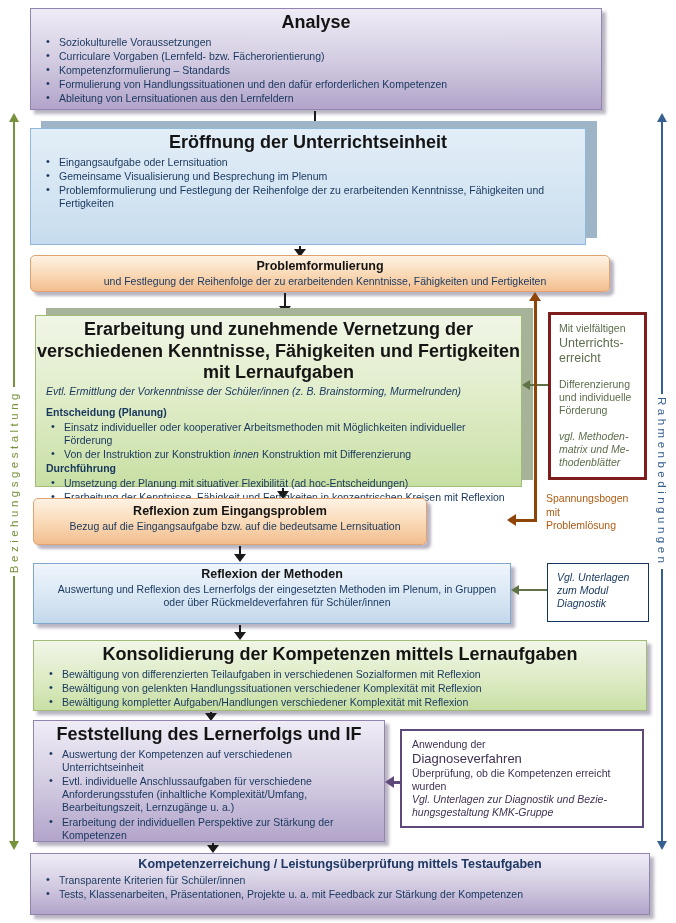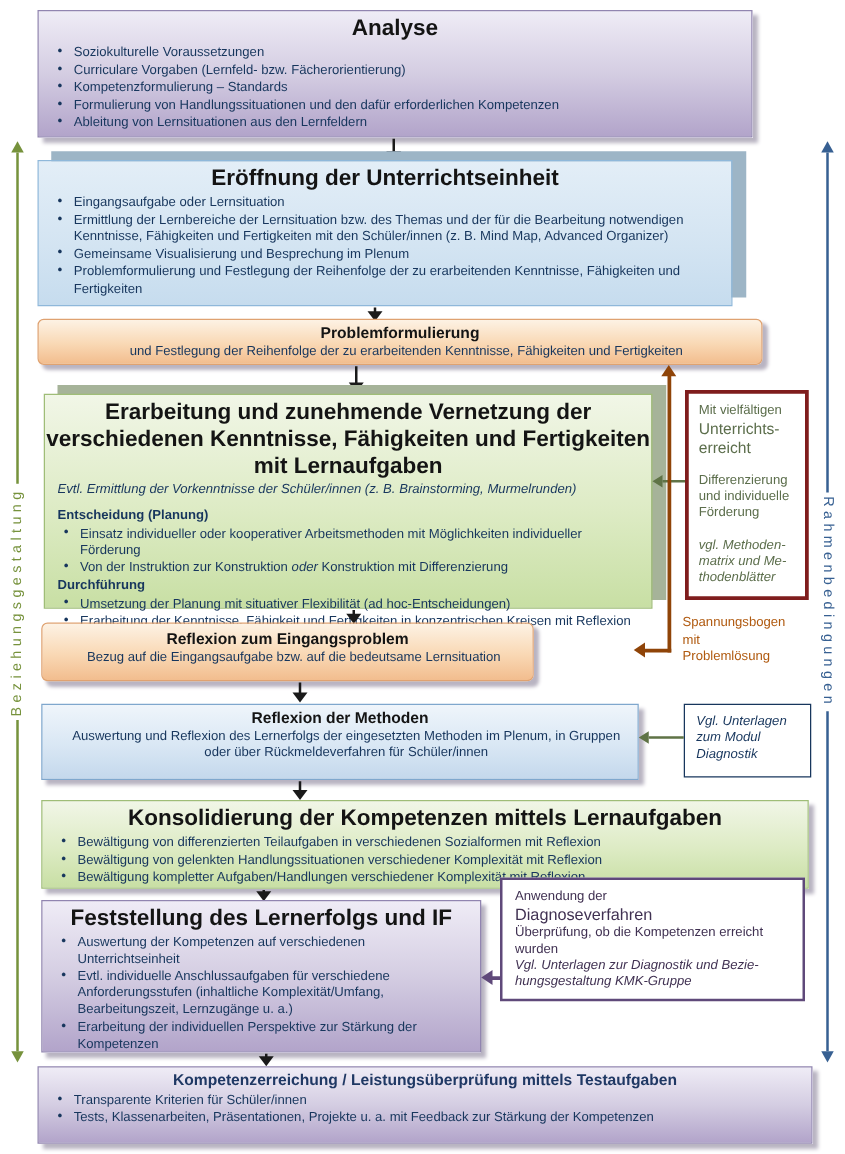--- a/index.html
+++ b/index.html
@@ -99,21 +99,20 @@
 
   <div class="vline" style="left:314px;top:111px;width:2px;height:12px;"></div>
   <div class="tri down" style="left:309px;top:121px;"></div>
 
   <div class="wrap" style="left:30px;top:128px;width:556px;height:117px;">
     <div class="back blueback"></div>
     <div class="front bluebox">
       <div class="btitle">Eröffnung der Unterrichtseinheit</div>
       <ul class="bullets">
         <li>Eingangsaufgabe oder Lernsituation</li>
-        <li>Ermittlung der Lernbereiche der Lernsituation bzw. des Themas und der für die Bearbeitung notwendigen Kenntnisse, Fähigkeiten und Fertigkeiten mit den Schüler/innen (z. B. Mind Map, Advanced Organizer)</li>
         <li>Gemeinsame Visualisierung und Besprechung im Plenum</li>
         <li>Problemformulierung und Festlegung der Reihenfolge der zu erarbeitenden Kenntnisse, Fähigkeiten und Fertigkeiten</li>
       </ul>
     </div>
   </div>
 
   <div class="vline" style="left:299px;top:246px;width:2px;height:6px;"></div>
   <div class="tri down" style="left:294px;top:249px;"></div>
 
   <div class="box orangebox shadowed" style="left:30px;top:255px;width:580px;height:37px;">
@@ -125,21 +124,21 @@
   <div class="tri down" style="left:279px;top:306px;"></div>
 
   <div class="wrap" style="left:35px;top:315px;width:487px;height:172px;">
     <div class="back greenback"></div>
     <div class="front greenbox">
       <div class="btitle">Erarbeitung und zunehmende Vernetzung der verschiedenen Kenntnisse, Fähigkeiten und Fertigkeiten mit Lernaufgaben</div>
       <div class="inote">Evtl. Ermittlung der Vorkenntnisse der Schüler/innen (z. B. Brainstorming, Murmelrunden)</div>
       <div class="subhead first">Entscheidung (Planung)</div>
       <ul class="bullets">
         <li>Einsatz individueller oder kooperativer Arbeitsmethoden mit Möglichkeiten individueller Förderung</li>
-        <li><span>Von der Instruktion zur Konstruktion </span><span class="em">oder</span><span> Konstruktion mit Differenzierung</span></li>
+        <li><span>Von der Instruktion zur Konstruktion </span><span class="em">innen</span><span> Konstruktion mit Differenzierung</span></li>
       </ul>
       <div class="subhead" style="padding-top:0;">Durchführung</div>
       <ul class="bullets">
         <li>Umsetzung der Planung mit situativer Flexibilität (ad hoc-Entscheidungen)</li>
         <li>Erarbeitung der Kenntnisse, Fähigkeit und Fertigkeiten in konzentrischen Kreisen mit Reflexion</li>
       </ul>
     </div>
   </div>
 
   <div class="notebox methods" style="left:548px;top:312px;width:99px;height:168px;">
@@ -205,21 +204,21 @@
 
   <div class="box purplebox shadowed" style="left:33px;top:720px;width:352px;height:122px;">
     <div class="btitle">Feststellung des Lernerfolgs und IF</div>
     <ul class="bullets">
       <li>Auswertung der Kompetenzen auf verschiedenen Unterrichtseinheit</li>
       <li>Evtl. individuelle Anschlussaufgaben für verschiedene Anforderungsstufen (inhaltliche Komplexität/Umfang, Bearbeitungszeit, Lernzugänge u. a.)</li>
       <li>Erarbeitung der individuellen Perspektive zur Stärkung der Kompetenzen</li>
     </ul>
   </div>
 
-  <div class="notebox diagnose" style="left:400px;top:702px;width:244px;height:99px;">
+  <div class="notebox diagnose" style="left:400px;top:729px;width:244px;height:99px;">
     <div class="nb-intro">Anwendung der</div>
     <div class="nb-title">Diagnoseverfahren</div>
     <div class="nb-body multiline">Überprüfung, ob die Kompetenzen erreicht
 wurden</div>
     <div class="nb-ref multiline">Vgl. Unterlagen zur Diagnostik und Bezie-
 hungsgestaltung KMK-Gruppe</div>
   </div>
 
   <div class="hline violet" style="left:393px;top:781px;width:7px;height:3px;"></div>
   <div class="tri left-violet" style="left:385px;top:776px;"></div>

